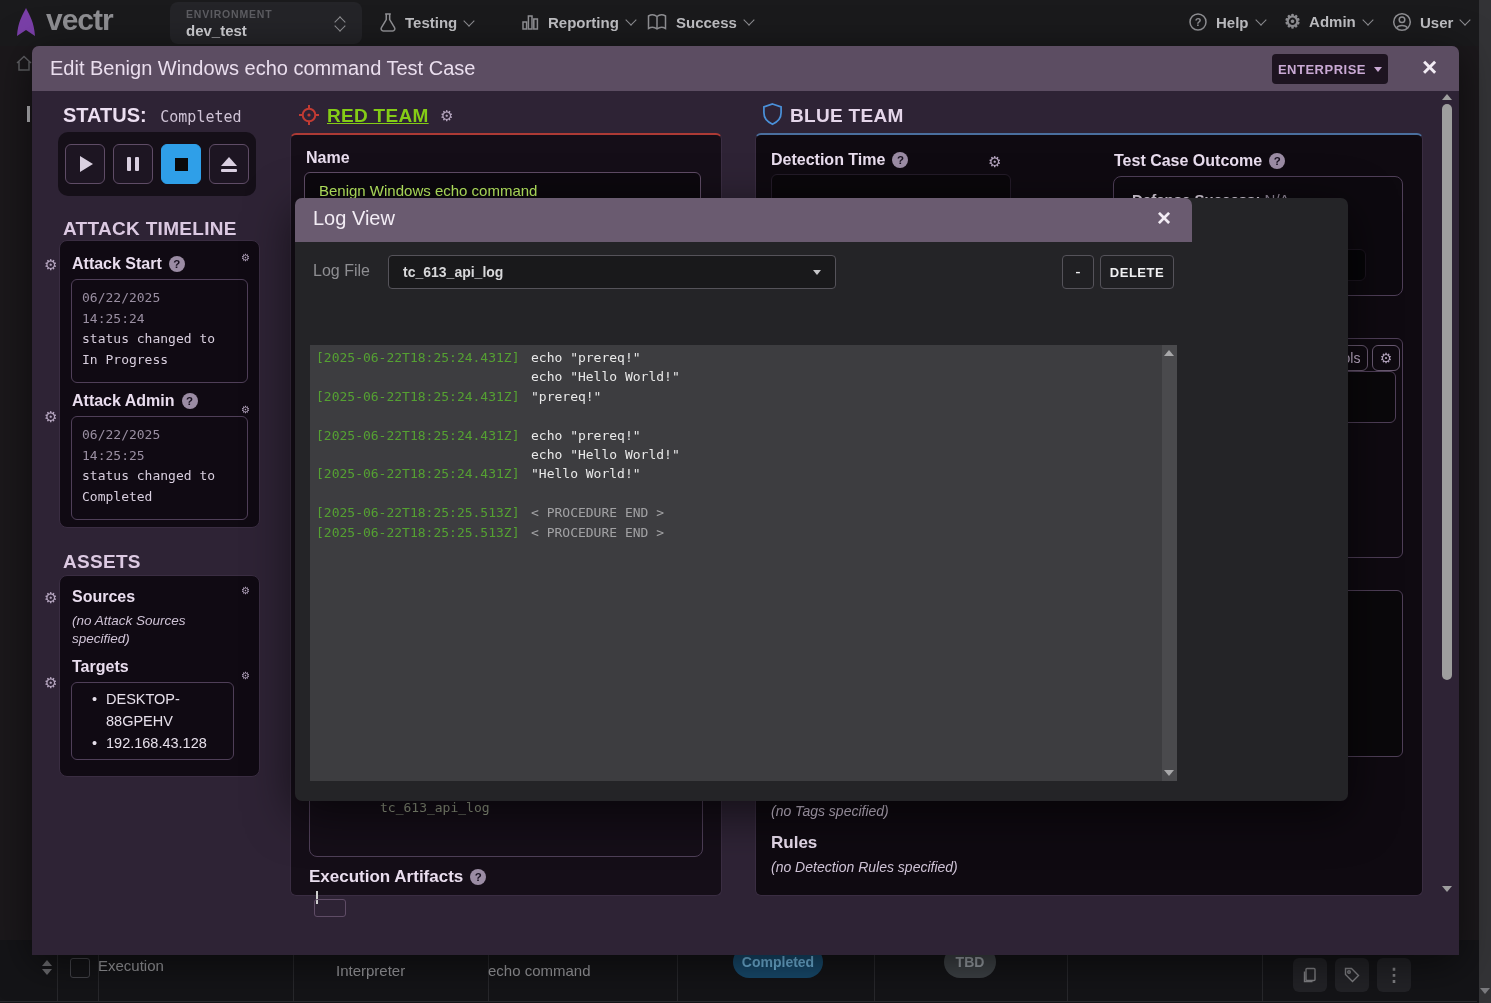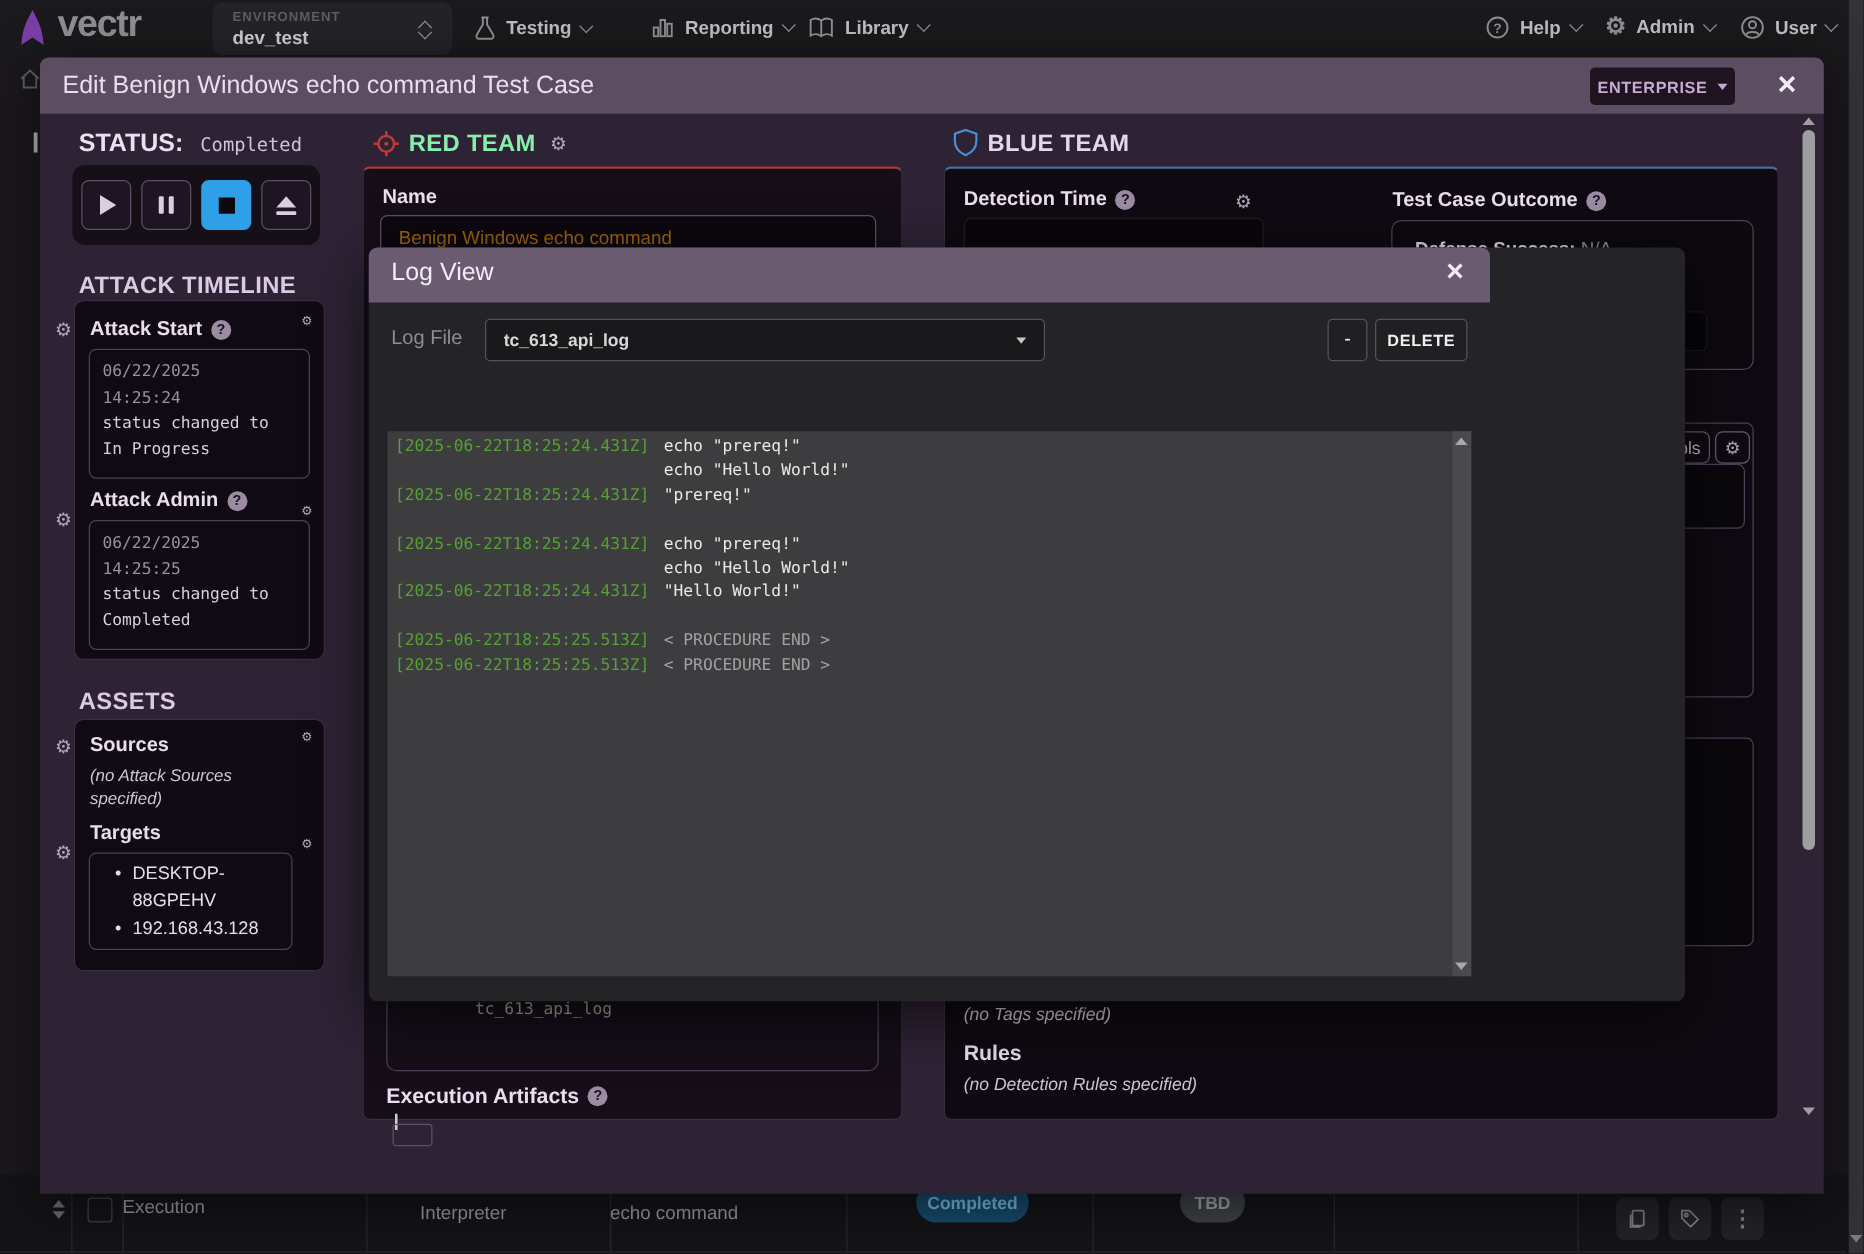--- a/index.html
+++ b/index.html
@@ -59,21 +59,21 @@
   .tl-dim{color:#9a8fa2;}
   .tl-lit{color:#d8cede;}
   .empty-italic{font-style:italic;font-size:13.5px;line-height:18px;color:#cfc3d6;}
   .tg-item{font-size:14.5px;line-height:22px;color:#e6dfea;max-width:122px;overflow-wrap:anywhere;position:relative;padding-left:16px;}
   .tg-item::before{content:"•";position:absolute;left:2px;color:#e6dfea;}
 
   .rt-panel{left:258px;top:87px;width:430px;height:760px;background:#150e18;border:1px solid #3a2d42;
             border-top:2px solid #ad3a35;border-radius:6px;}
   .bt-panel{left:723px;top:87px;width:666px;height:760px;background:#0f0a11;border:1px solid #3a2d42;
             border-top:2px solid #4a6f9e;border-radius:6px;}
-  .txtinput{background:#0c080e;border:1px solid #5f4c66;border-radius:6px;color:#a16207;font-size:15px;
+  .txtinput{background:#0c080e;border:1px solid #5f4c66;border-radius:6px;color:#bef264;font-size:15px;
             padding:0 14px;font-family:"Liberation Sans",sans-serif;outline:none;box-sizing:border-box;}
   .darkinput{background:#0a070b;border:1px solid #241b29;border-radius:6px;}
 
   .toolsbtn{display:flex;align-items:center;justify-content:center;gap:2px;border:1px solid #6a5a72;
             border-radius:6px;background:transparent;cursor:pointer;font-size:14px;}
   .sqbtn{border:1px solid #6a5a72;border-radius:6px;display:flex;align-items:center;justify-content:center;cursor:pointer;}
 
   .em-foot{left:0;top:862px;width:1427px;height:47px;background:#1d1d20;}
   .fbtn{position:absolute;top:8px;height:31px;background:#241d29;border:1px solid #6f5c78;border-radius:6px;
         color:#f0ecf2;font-weight:bold;font-size:15px;display:flex;align-items:center;justify-content:center;cursor:pointer;box-sizing:border-box;}
@@ -155,21 +155,21 @@
       <span>Reporting</span>
       <span class="chev"></span>
     </div>
 
     <div class="abs navitem" style="left:646px;top:12px;">
       <span>
         <svg width="22" height="20" viewBox="0 0 22 20" fill="none" stroke="#909094" stroke-width="1.5">
             <path d="M11 4.5 C8.5 2.5 5 2.5 2.5 4 V16.5 C5 15 8.5 15 11 17 C13.5 15 17 15 19.5 16.5 V4 C17 2.5 13.5 2.5 11 4.5 Z M11 4.5 V17"></path>
           </svg>
       </span>
-      <span>Library</span>
+      <span>Success</span>
       <span class="chev"></span>
     </div>
 
     <div class="abs navitem" style="left:1188px;top:12px;">
       <span>
         <svg width="20" height="20" viewBox="0 0 20 20" fill="none" stroke="#909094" stroke-width="1.5">
             <circle cx="10" cy="10" r="8"></circle>
             <text x="10" y="14" text-anchor="middle" font-size="11" fill="#909094" stroke="none" font-family="Liberation Sans, sans-serif">?</text>
           </svg>
       </span>
@@ -319,21 +319,21 @@
       </div>
     </div>
 
     <div class="abs" style="left:266px;top:58px;">
       <svg width="22" height="22" viewBox="0 0 22 22" fill="none" stroke="#c23b33" stroke-width="2">
           <circle cx="11" cy="11" r="6.3"></circle>
           <path d="M11 1 V4.6 M11 17.4 V21 M1 11 H4.6 M17.4 11 H21"></path>
           <circle cx="11" cy="11" r="1.6" fill="#c23b33" stroke="none"></circle>
         </svg>
     </div>
-    <div class="abs h-sec" style="left:295px;top:59px;color:#86efac;">RED TEAM</div>
+    <div class="abs h-sec" style="left:295px;top:59px;color:#84cc16;text-decoration:underline;">RED TEAM</div>
     <div class="abs cogs" style="left:408px;top:62px;">⚙</div>
 
     <div class="abs rt-panel">
       <div class="abs h-sub" style="left:15px;top:14px;">Name</div>
       <input class="abs txtinput" style="left: 13px; top: 37px; width: 397px; height: 36px;" value="Benign Windows echo command">
       <div class="abs ibox" style="left:18px;top:620px;width:392px;height:100px;border-radius:8px;">
         <div class="abs mono" style="left:70px;top:44px;font-size:13px;color:#98a089;">tc_613_api_log</div>
       </div>
       <div class="abs h-sub" style="left:18px;top:732px;font-size:17px;">
         <span>Execution Artifacts</span>

